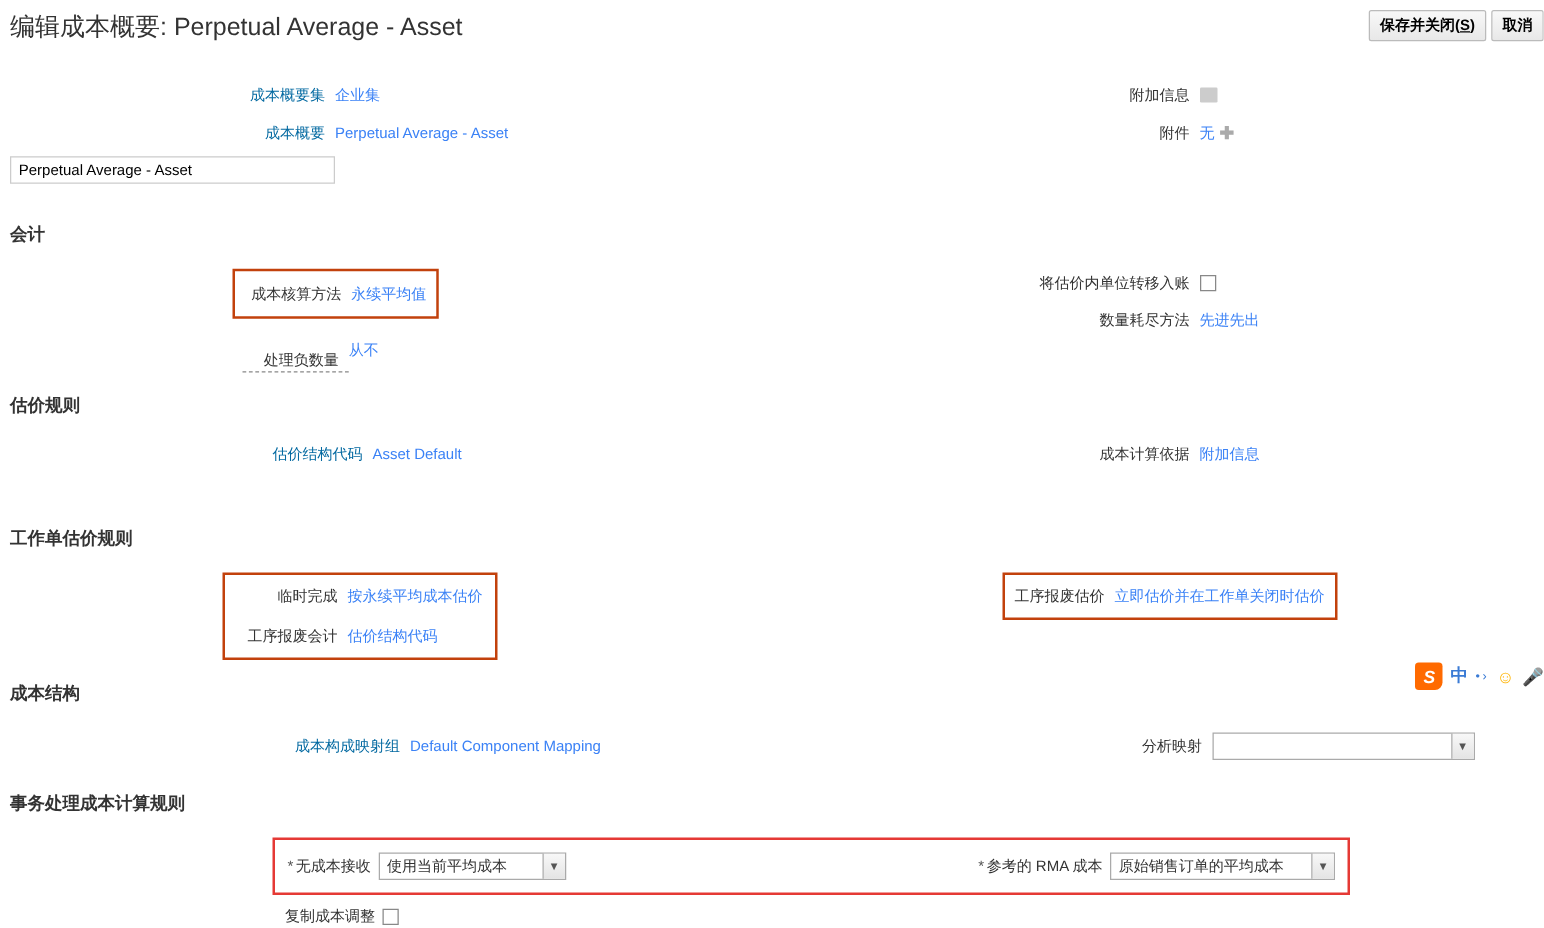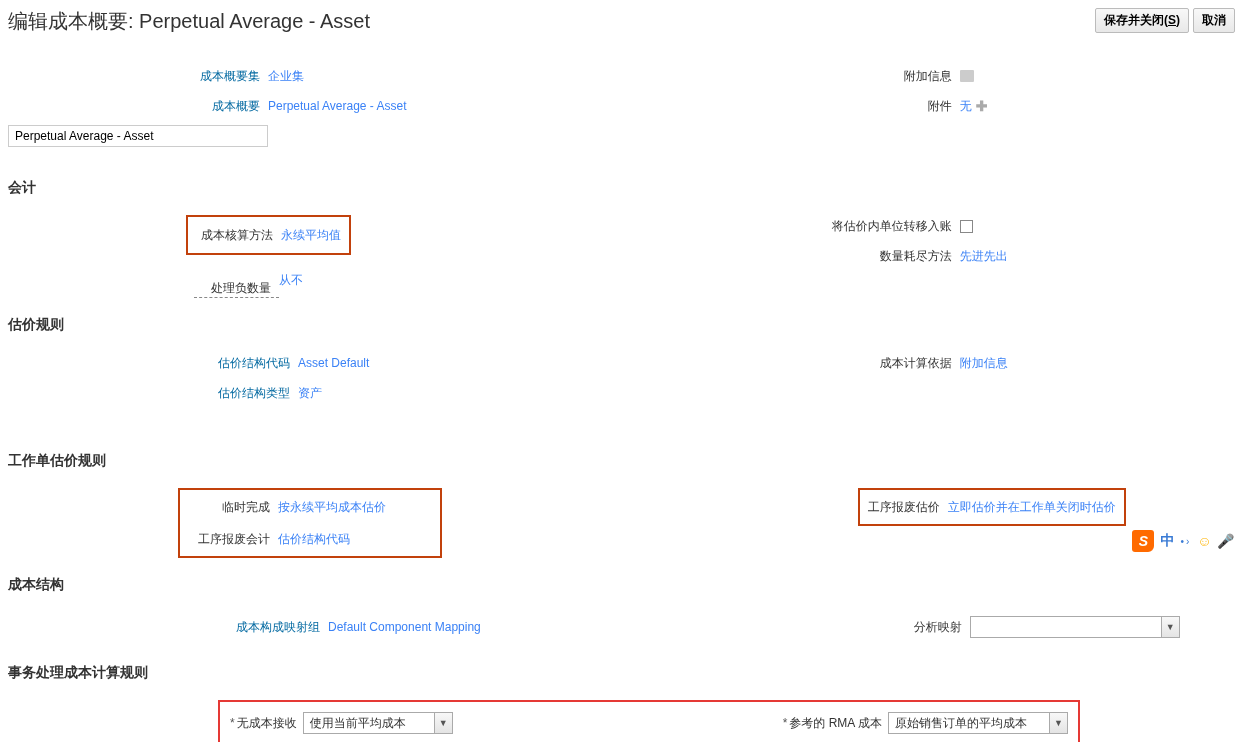--- a/index.html
+++ b/index.html
@@ -253,51 +253,47 @@
   </div>
 </div>
 
 <div class="section-title">估价规则</div>
 <div class="two-col">
   <div class="col-left">
     <div class="field-row">
       <div class="field-label" style="width:290px;">估价结构代码</div>
       <div class="field-value">Asset Default</div>
     </div>
-    <div class="field-row">
-      <div class="field-label" style="width:290px;">估价结构类型</div>
-      <div class="field-value">资产</div>
-    </div>
   </div>
   <div class="col-right">
     <div class="field-row">
       <div class="field-label-r">成本计算依据</div>
       <div class="field-value">附加信息</div>
     </div>
   </div>
 </div>
 
 <div class="section-title" style="margin-top:40px;">工作单估价规则</div>
 <div class="two-col">
   <div class="col-left">
     <div style="margin-left:170px;">
-      <div class="redbox" style="width:264px;">
+      <div class="redbox" style="width:220px;">
         <div class="field-row" style="margin-bottom:10px;">
           <div style="width:90px; text-align:right; padding-right:8px;">临时完成</div>
           <div class="field-value">按永续平均成本估价</div>
         </div>
         <div class="field-row" style="margin-bottom:0;">
           <div style="width:90px; text-align:right; padding-right:8px;">工序报废会计</div>
           <div class="field-value">估价结构代码</div>
         </div>
       </div>
     </div>
   </div>
   <div class="col-right">
-    <div style="margin-left:118px;padding-left:20px;">
+    <div style="margin-left:62px;padding-left:20px;">
       <div class="redbox">
         <div class="field-row" style="margin-bottom:0;">
           <div style="text-align:right; padding-right:8px;">工序报废估价</div>
           <div class="field-value">立即估价并在工作单关闭时估价</div>
         </div>
       </div>
     </div>
   </div>
 </div>
 

